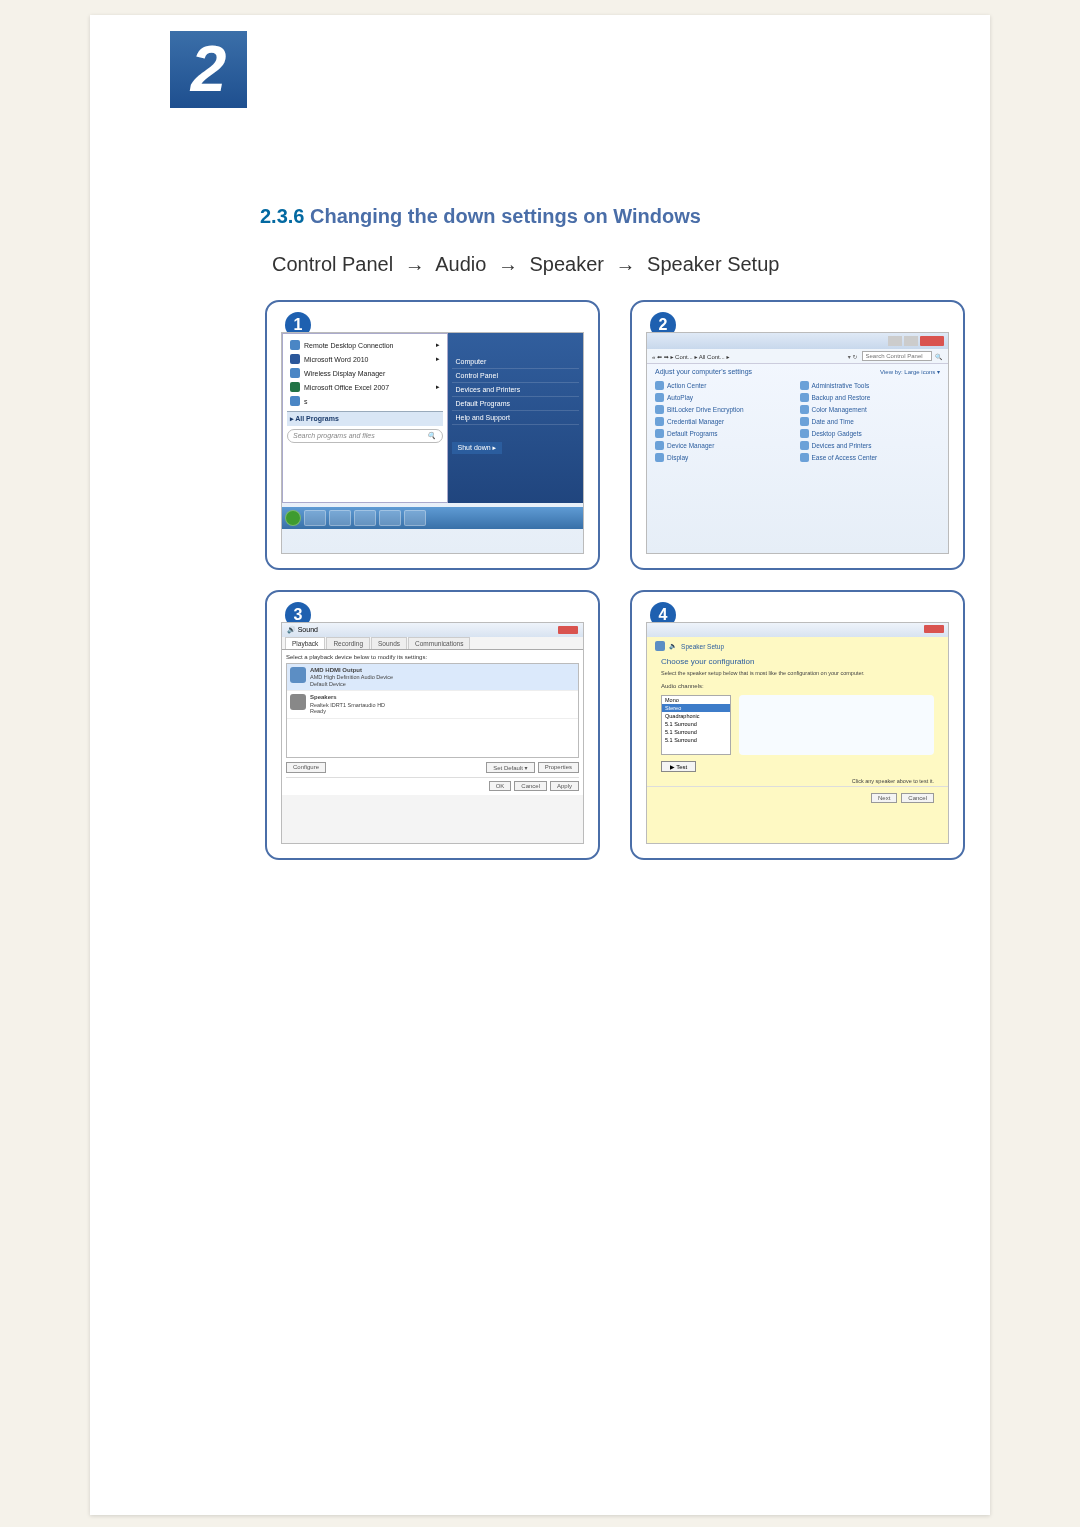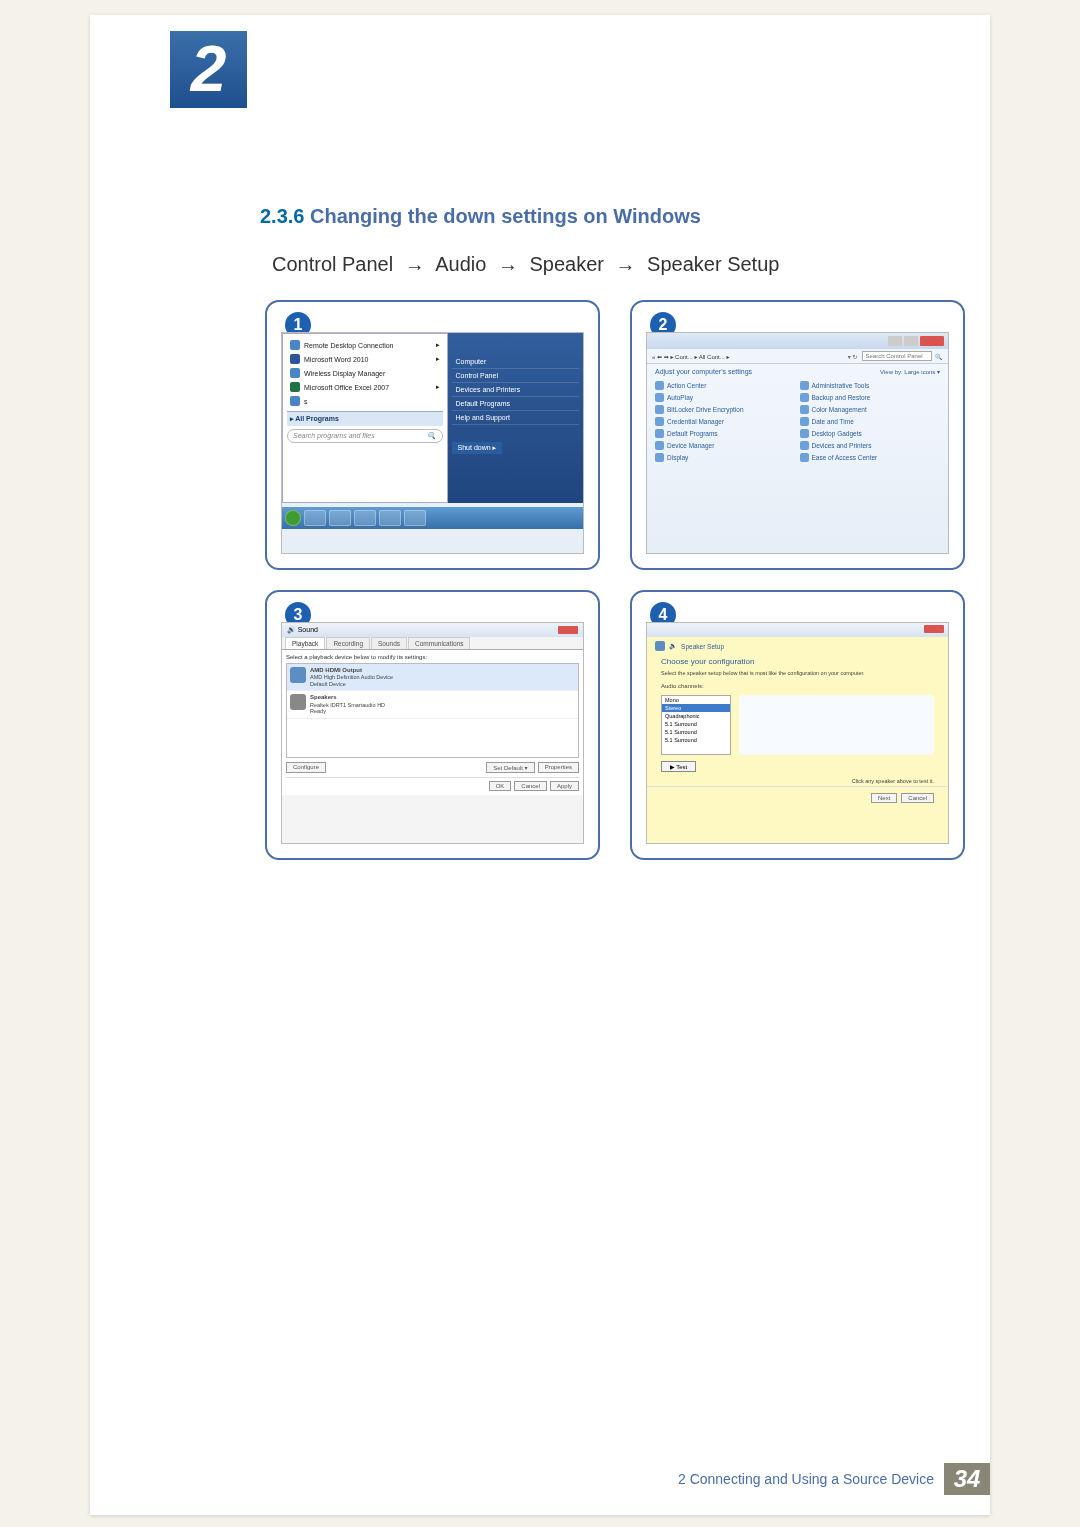--- a/index.html
+++ b/index.html
@@ -299,17 +299,13 @@
         <div class="p4-note">Click any speaker above to test it.</div>
         <div class="p4-foot">
           <span class="p3-btn">Next</span>
           <span class="p3-btn">Cancel</span>
         </div>
       </div>
     </div>
 
   </div>
 
-  <div class="footer">
-    <span class="footer-text">2 Connecting and Using a Source Device</span>
-    <span class="footer-num">34</span>
-  </div>
 </div>
 
 </body></html>

